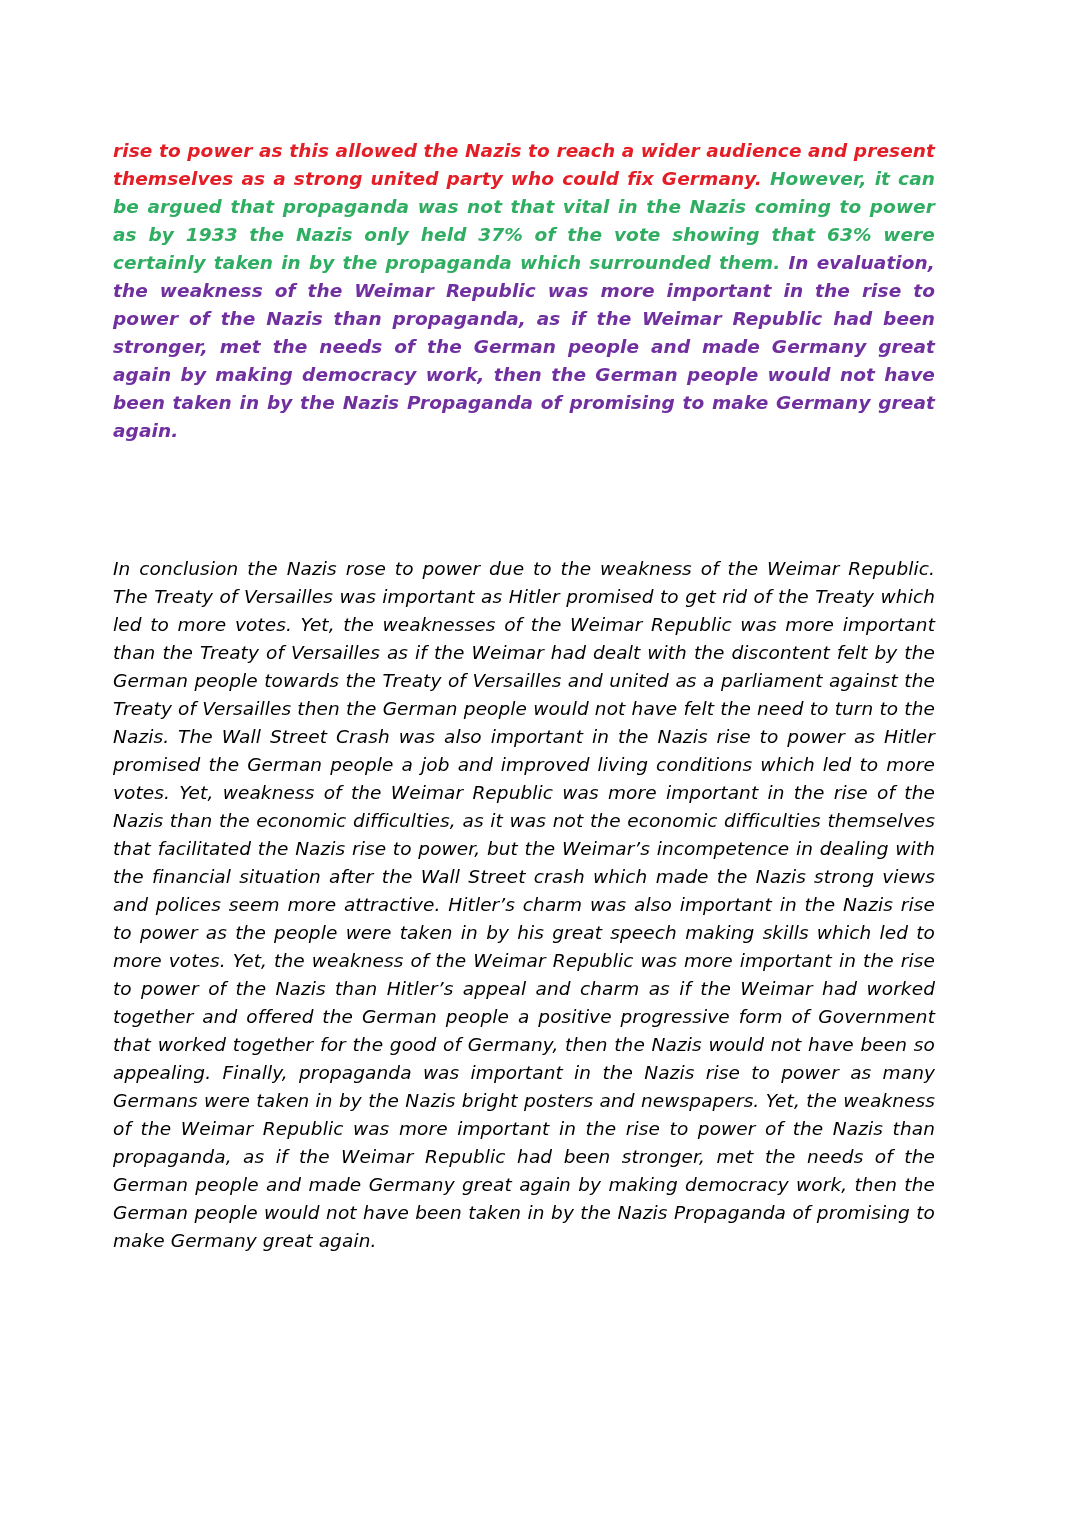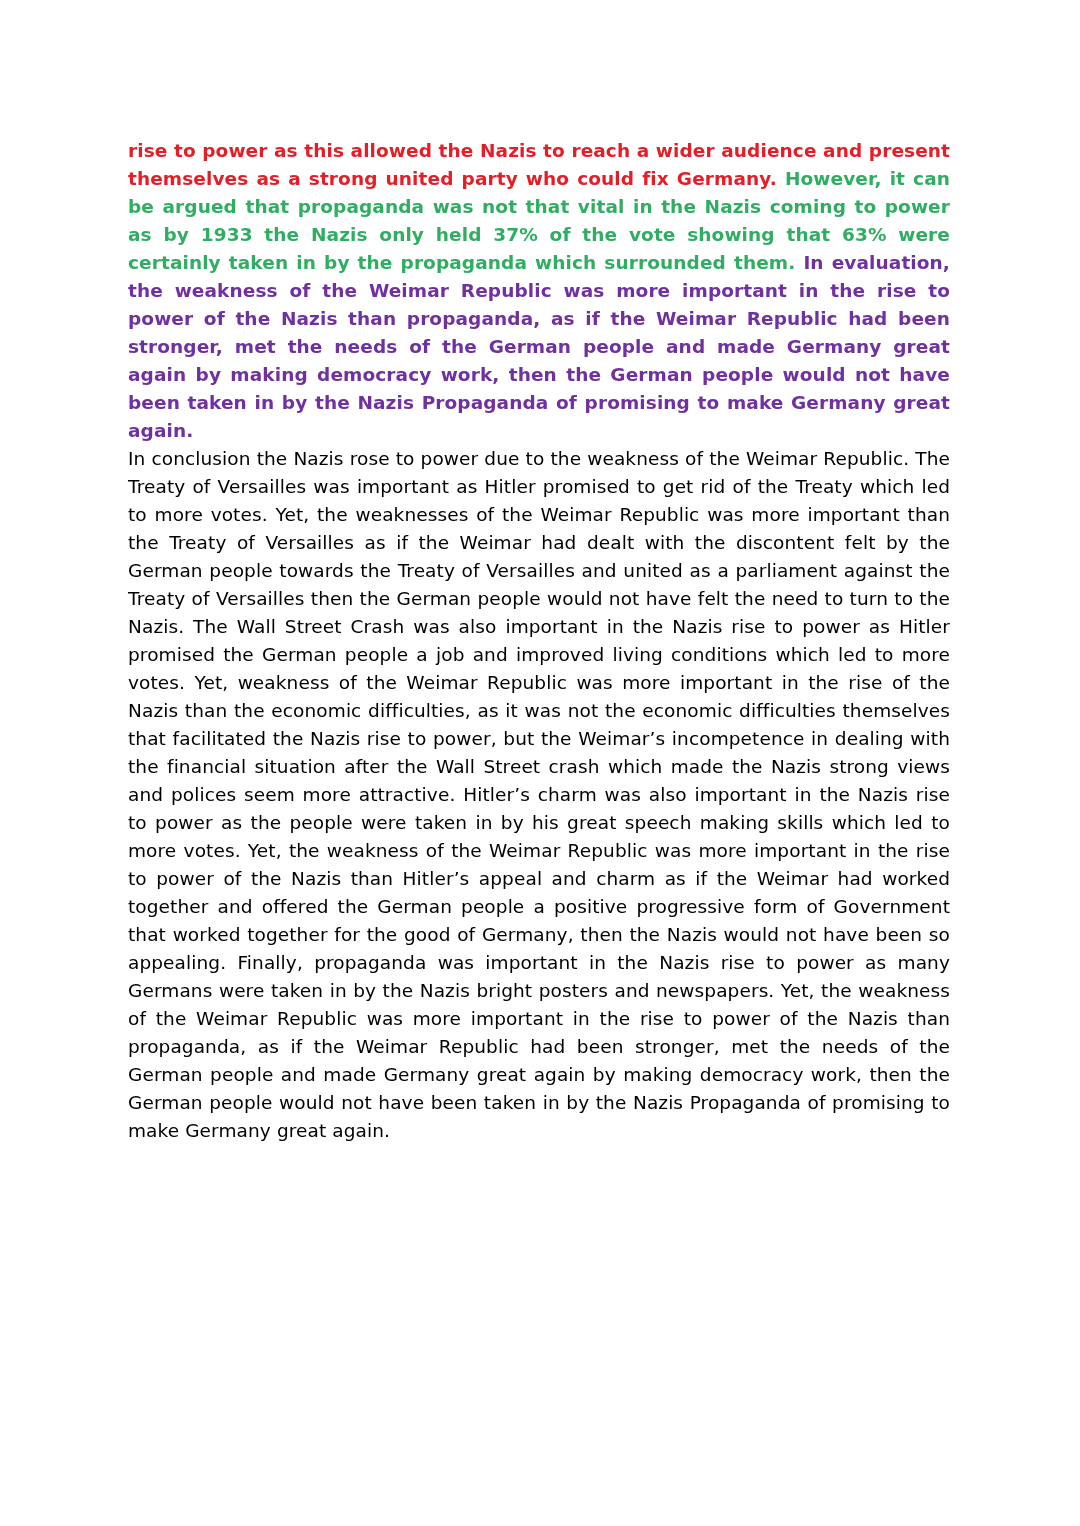--- a/index.html
+++ b/index.html
@@ -10,35 +10,37 @@
   .page {
     position: relative;
     width: 1080px;
     height: 1526px;
     background: var(--page-bg, #ffffff);
     overflow: hidden;
     font-family: "DejaVu Sans", sans-serif;
   }
   .content {
     position: absolute;
-    left: 128px;
+    left: 113px;
     top: 137px;
     width: 822px;
+    font-style: italic;
   }
   .para {
     margin: 0;
     font-size: 18.5px;
     line-height: 28px;
     text-align: justify;
     letter-spacing: 0.1px;
   }
   .para-colored {
     font-weight: bold;
   }
   .para-conclusion {
+    margin-top: 110px;
     color: var(--black, #000000);
   }
   .seg-red    { color: var(--red, #e31e26); }
   .seg-green  { color: var(--green, #2fae62); }
   .seg-purple { color: var(--purple, #7030a0); }
 </style>
 </head>
 <body>
 
 <div class="page">

